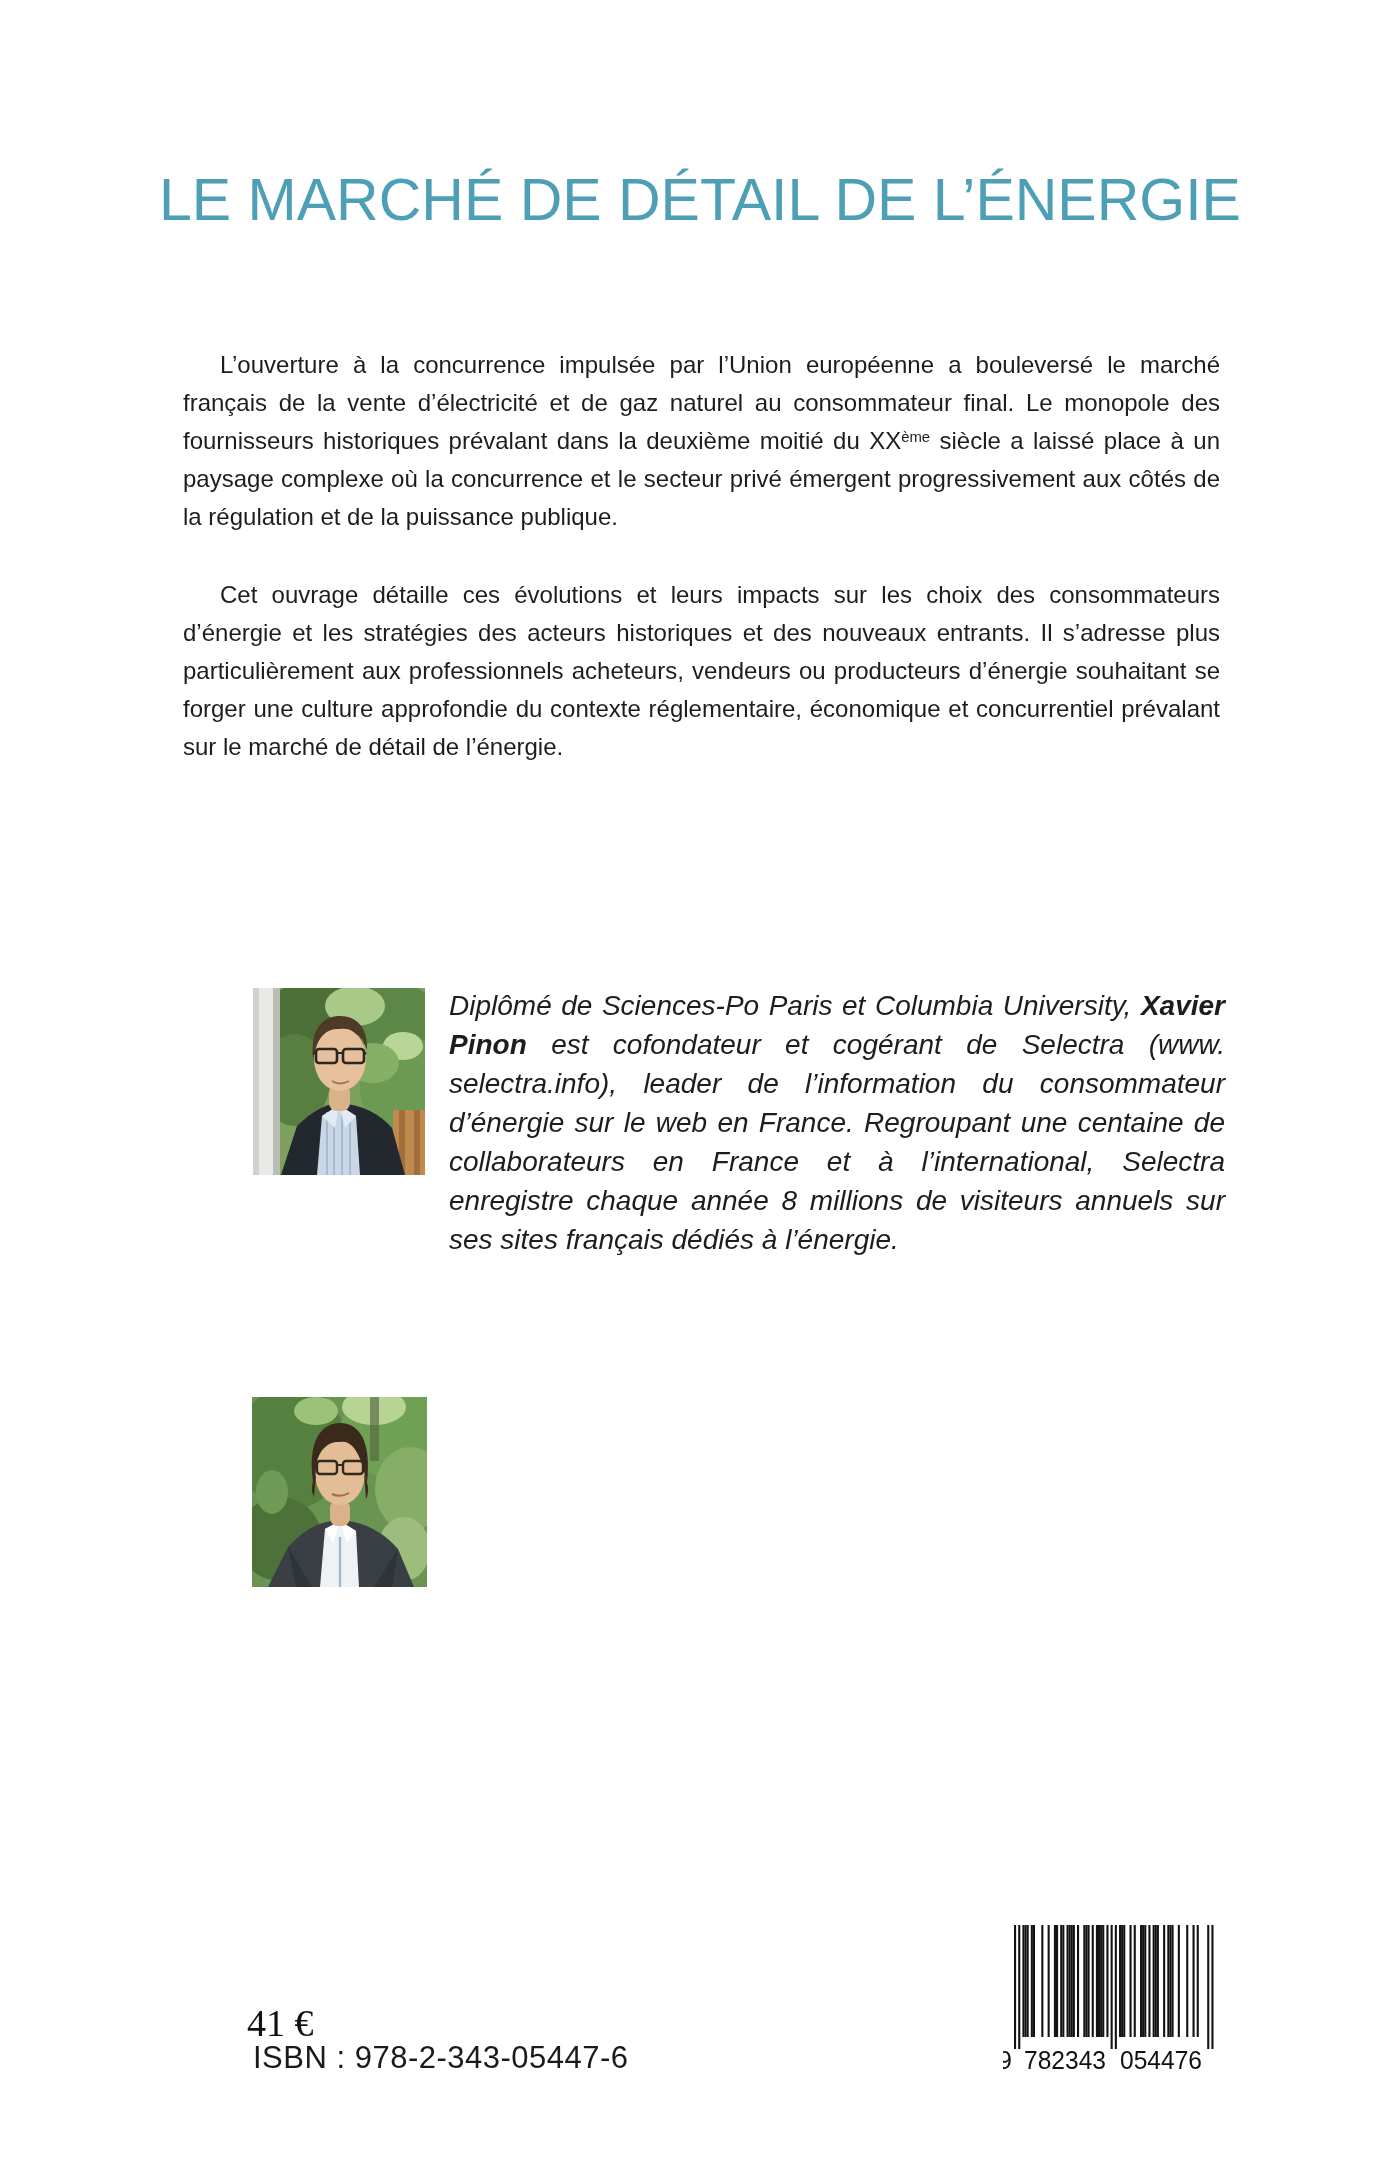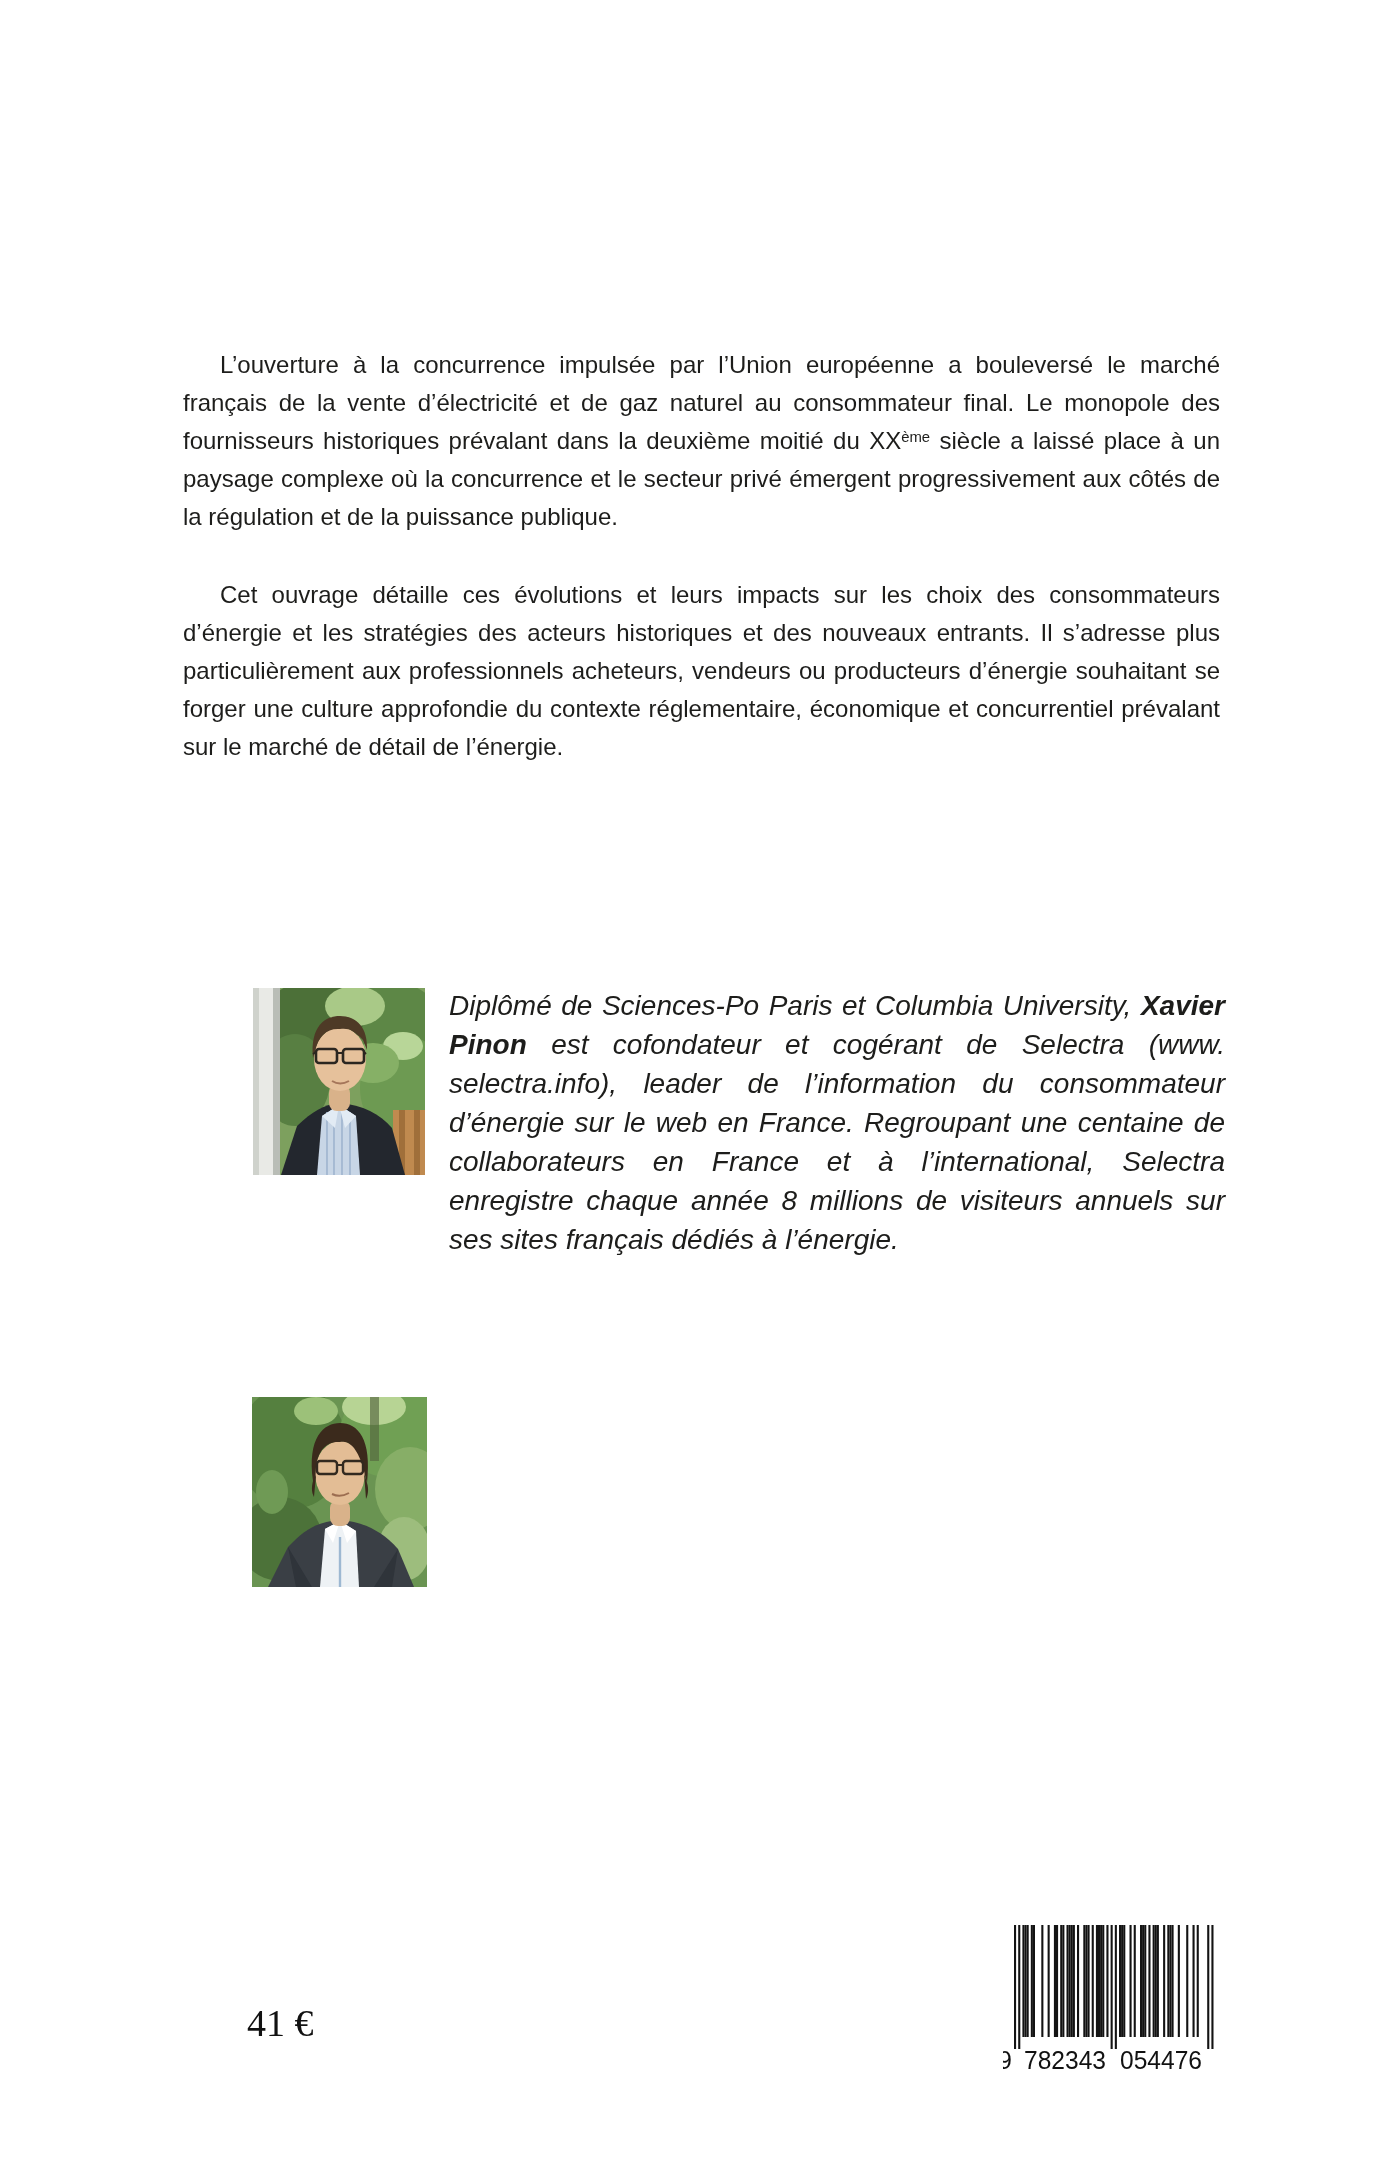--- a/index.html
+++ b/index.html
@@ -85,20 +85,21 @@
     height: 148px;
     background: #ffffff;
   }
   .barcode svg { display: block; }
 </style>
 </head>
 <body>
 
 <div class="cover">
 
+  <h1 class="title" style="color: rgb(77, 159, 181);">LE MARCHÉ DE DÉTAIL DE L’ÉNERGIE</h1>
 
   <div class="synopsis">
     <p><span>L’ouverture à la concurrence impulsée par l’Union européenne a bouleversé le marché français de la vente d’électricité et de gaz naturel au consommateur final. Le monopole des fournisseurs historiques prévalant dans la deuxième moitié du XX</span><sup class="ordinal">ème</sup><span> siècle a laissé place à un paysage complexe où la concurrence et le secteur privé émergent progressivement aux côtés de la régulation et de la puissance publique.</span></p>
     <p class="para2">Cet ouvrage détaille ces évolutions et leurs impacts sur les choix des consommateurs d’énergie et les stratégies des acteurs historiques et des nouveaux entrants. Il s’adresse plus particulièrement aux professionnels acheteurs, vendeurs ou producteurs d’énergie souhaitant se forger une culture approfondie du contexte réglementaire, économique et concurrentiel prévalant sur le marché de détail de l’énergie.</p>
   </div>
 
   <div class="author-photo photo1">
     <svg viewBox="0 0 172 187" preserveAspectRatio="none">
       <rect width="172" height="187" fill="#7da05e"></rect>
       <ellipse cx="130" cy="40" rx="62" ry="48" fill="#5d8746"></ellipse>
@@ -157,20 +158,21 @@
       <path d="M61 84 C59 92 60 96 62 100 L64 78 Z" fill="#3b2a1c"></path>
       <path d="M115 86 C117 92 116 98 114 102 L112 76 Z" fill="#3b2a1c"></path>
       <rect x="65" y="64" width="20" height="13" rx="3" fill="none" stroke="#32291f" stroke-width="2.4"></rect>
       <rect x="91" y="64" width="20" height="13" rx="3" fill="none" stroke="#32291f" stroke-width="2.4"></rect>
       <line x1="85" y1="68" x2="91" y2="68" stroke="#32291f" stroke-width="2"></line>
       <path d="M80 97 Q88 101 97 96" stroke="#9c6d50" stroke-width="2" fill="none"></path>
     </svg>
   </div>
 
   <div class="price">41 €</div>
+  <div class="isbn">ISBN : 978-2-343-05447-6</div>
 
   <div class="barcode">
     <svg id="barcode-svg" width="211" height="148" viewBox="0 0 211 148">
         <rect x="11.00" y="0" width="2.10" height="124" fill="#131313"></rect>
         <rect x="15.20" y="0" width="2.10" height="124" fill="#131313"></rect>
         <rect x="19.40" y="0" width="2.10" height="112" fill="#131313"></rect>
         <rect x="21.50" y="0" width="2.10" height="112" fill="#131313"></rect>
         <rect x="23.60" y="0" width="2.10" height="112" fill="#131313"></rect>
         <rect x="27.80" y="0" width="2.10" height="112" fill="#131313"></rect>
         <rect x="29.90" y="0" width="2.10" height="112" fill="#131313"></rect>

